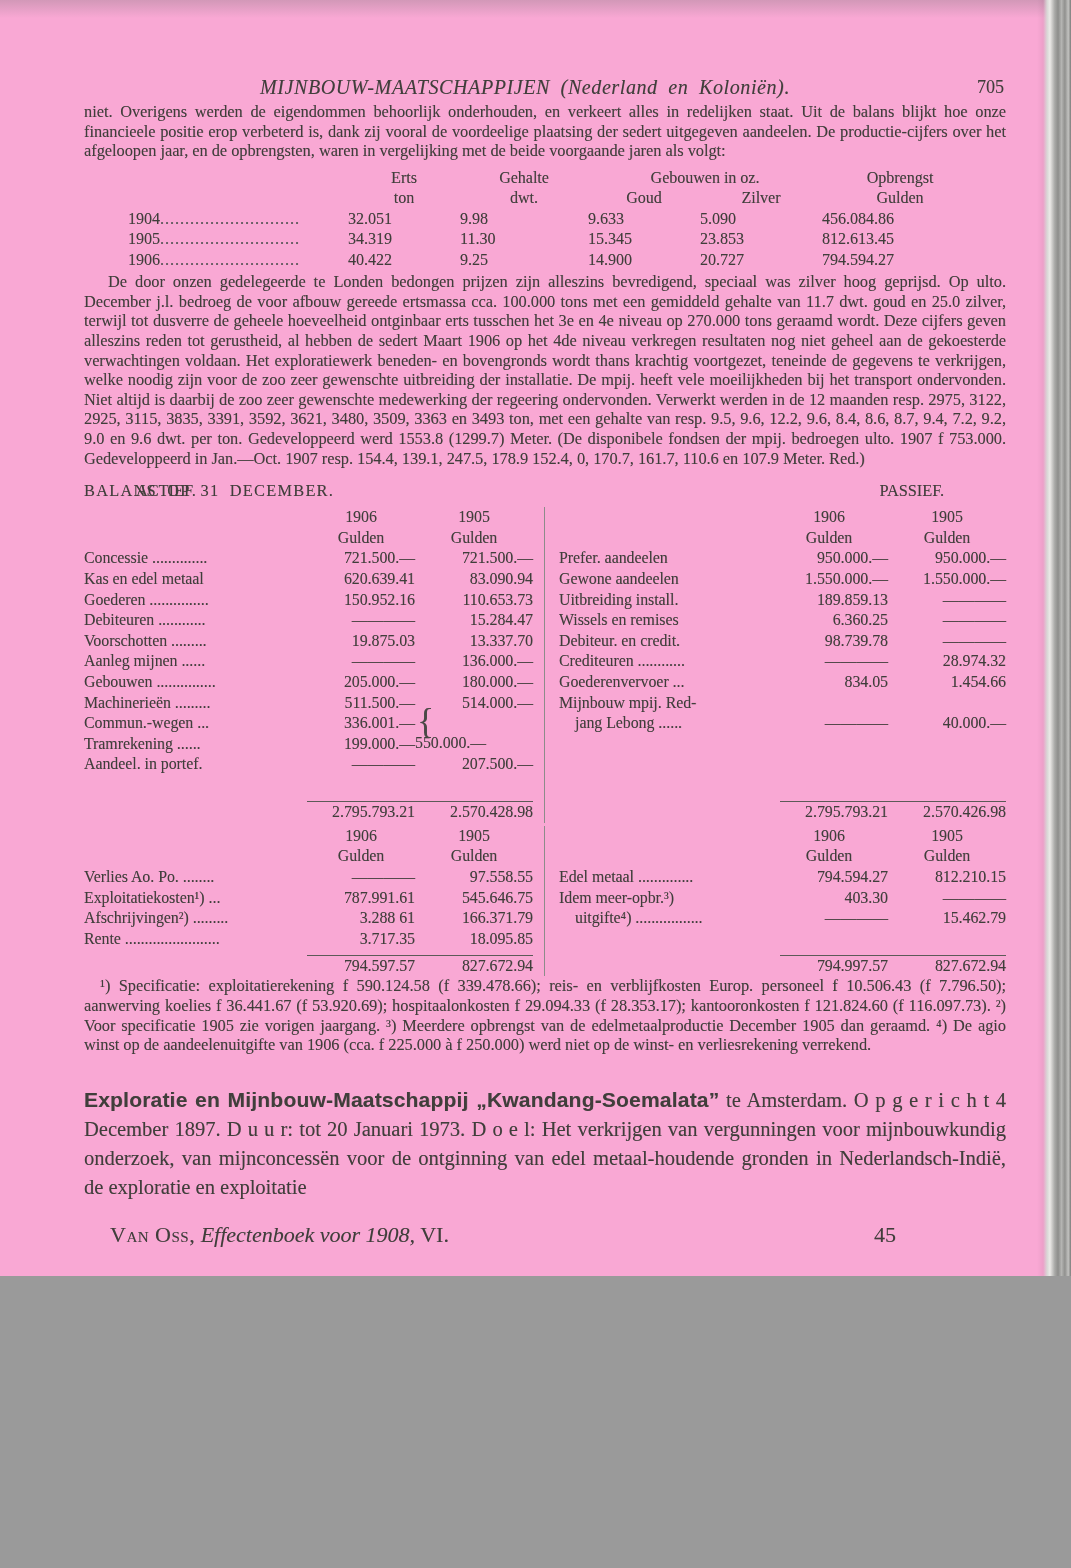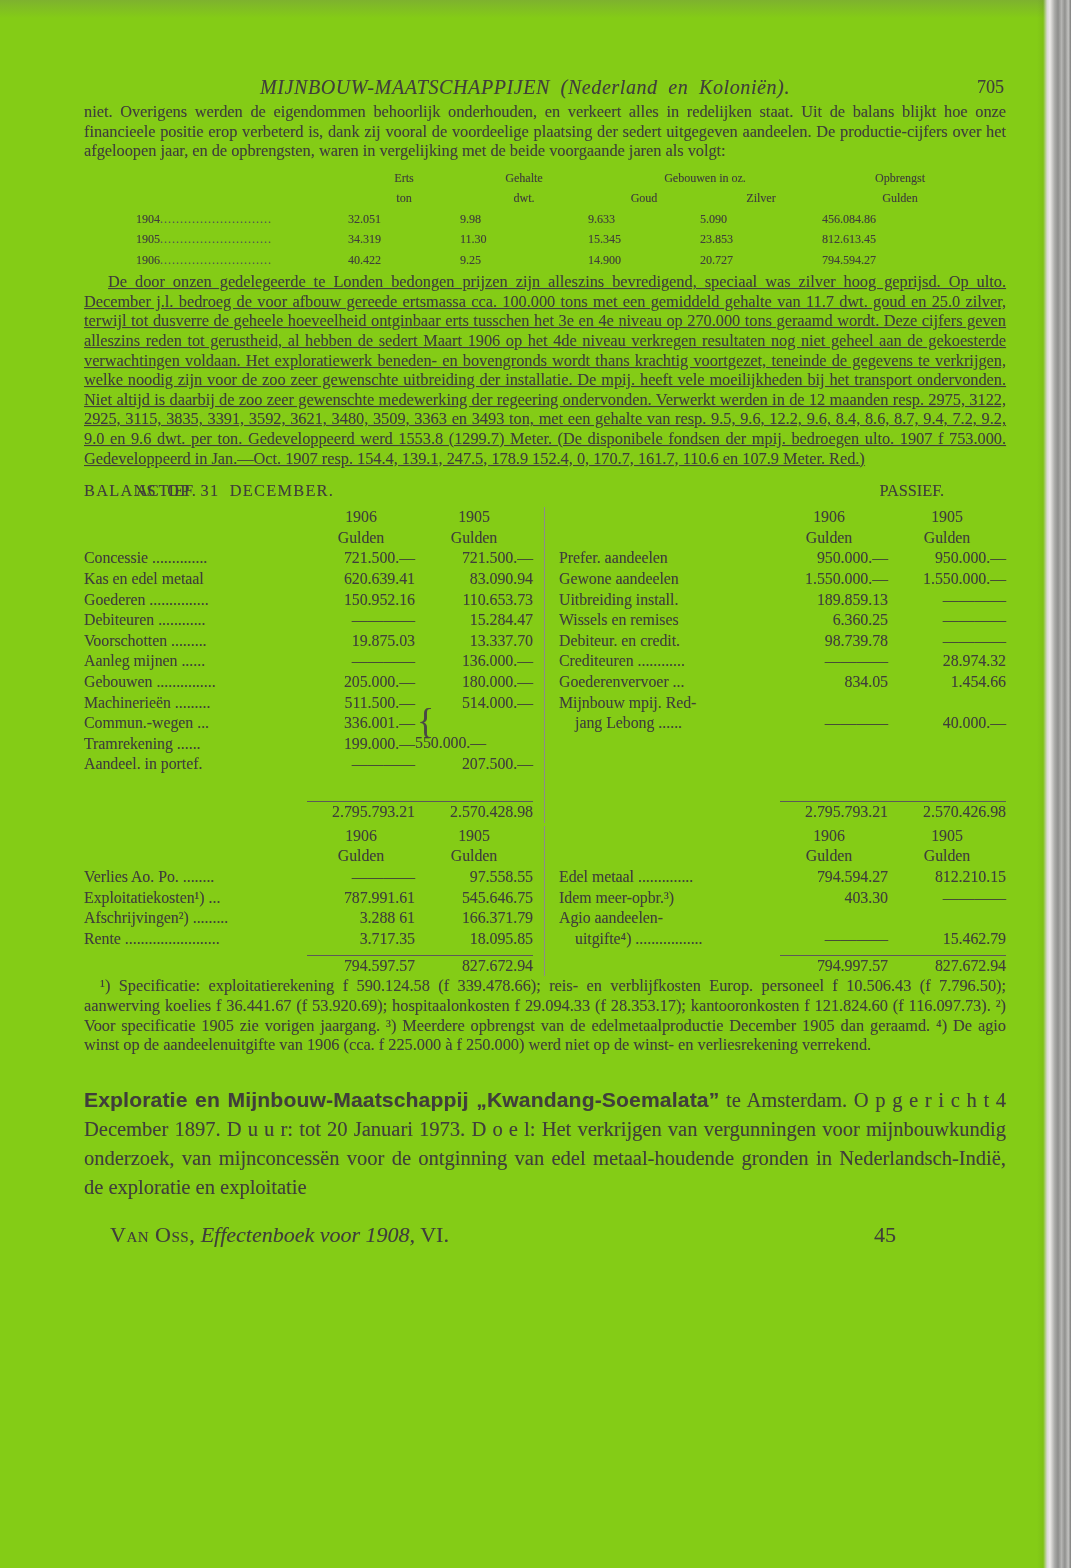--- a/index.html
+++ b/index.html
@@ -1,41 +1,41 @@
 <!DOCTYPE html>
 <html><head>
 <meta charset="utf-8">
 <style>
   html,body { margin:0; padding:0; background:#9a9a9a; }
   .page {
-    position:relative; width:1071px; height:1568px;
-    background:#84cc16; overflow:hidden;
+    position:relative; width:1071px; height:1276px;
+    background:#f9a8d4; overflow:hidden;
     font-family:"Liberation Serif","DejaVu Serif",serif;
     color:#403e3b;
     text-shadow: 0.3px 0.3px 0.6px rgba(64,62,59,0.35);
   }
   .topband { position:absolute; top:0; left:0; right:0; height:18px;
     background:linear-gradient(to bottom, rgba(110,110,110,0.28), rgba(110,110,110,0)); }
   .spine { position:absolute; top:0; right:0; width:34px; height:100%;
     background:linear-gradient(to right,
       rgba(0,0,0,0) 0%, rgba(0,0,0,0.05) 18%, #d8d8d6 30%, #eceae8 38%,
       #a9a9a7 52%, #8d8d8b 62%, #b4b4b2 72%, #90908e 82%, #c2c2c0 92%, #7c7c7a 100%); }
   .content { position:absolute; left:84px; top:0; width:922px; }
 
   .header { position:relative; margin-top:76px; height:26px; font-size:20px; }
   .header .title { position:absolute; left:0; right:40px; text-align:center;
     font-style:italic; letter-spacing:0.6px; word-spacing:5px; }
   .header .pagenum { position:absolute; right:2px; top:1px; font-size:18px; }
 
   p.par { margin:0; text-align:justify; font-size:16.3px; line-height:19.6px; }
   .intro { margin-top:26px; }
-  .bodypar { margin-top:2px; text-indent:24px;text-decoration:underline; }
+  .bodypar { margin-top:2px; text-indent:24px; }
 
   table.prod { border-collapse:collapse; table-layout:fixed; margin:7px 0 2px 14px;
-    width:880px; font-size:12px; line-height:20.5px; }
+    width:880px; font-size:16px; line-height:20.5px; }
   table.prod th, table.prod td { font-weight:normal; padding:0; white-space:nowrap; overflow:hidden; }
   table.prod th { text-align:center; }
   table.prod td.num { text-align:left; padding-right:14px; }
   table.prod td.year { text-align:right; padding-left:8px; }
   table.prod td.leader { color:#555; letter-spacing:1px; }
 
   .sec-header { position:relative; margin-top:13px; height:23px; font-size:16.3px; }
   .sec-header .left-lbl { position:absolute; left:52px; }
   .sec-header .mid-lbl { position:absolute; left:0; right:0; text-align:left;
     letter-spacing:1.3px; word-spacing:5px; }
@@ -370,25 +370,20 @@
               <span class="bs-label">Edel metaal ..............</span>
               <span class="bs-v w2">794.594.27</span>
               <span class="bs-v w2">812.210.15</span>
             </div>
           <div class="bs-row">
               <span class="bs-label">Idem meer-opbr.³)</span>
               <span class="bs-v w2">403.30</span>
               <span class="bs-v w2">————</span>
             </div>
           <div class="bs-row">
-              <span class="bs-label">Agio aandeelen-</span>
-              <span class="bs-v w2"></span>
-              <span class="bs-v w2"></span>
-            </div>
-          <div class="bs-row">
               <span class="bs-label indent">uitgifte⁴) .................</span>
               <span class="bs-v w2">————</span>
               <span class="bs-v w2">15.462.79</span>
             </div>
         </div>
         <div class="bs-totals">
           <div class="bs-rule"></div>
           <div class="bs-row">
               <span class="bs-label"></span>
             <span class="bs-v w2">794.997.57</span>

